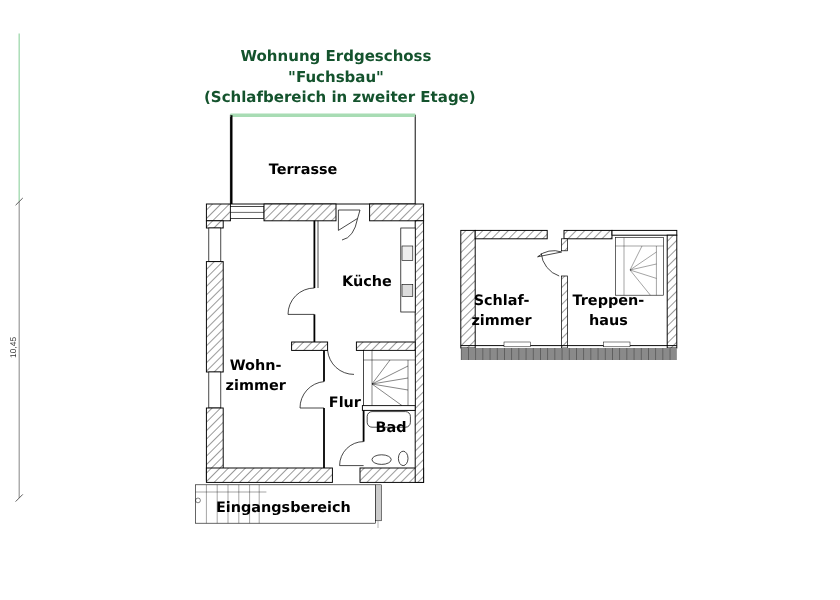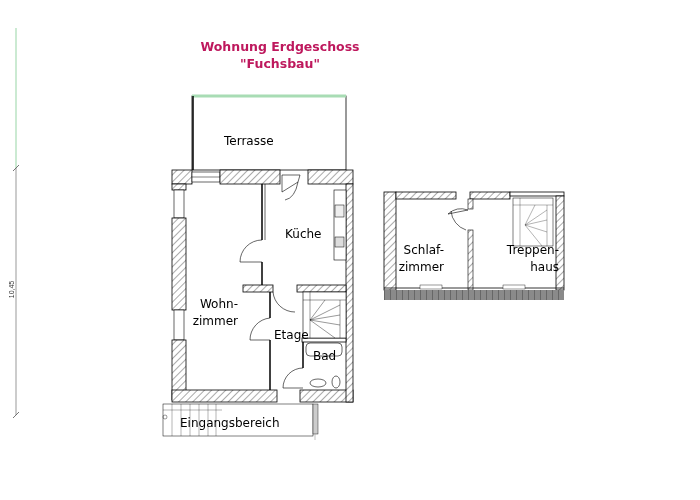--- a/index.html
+++ b/index.html
@@ -1,23 +1,23 @@
 <!DOCTYPE html>
 <html><head>
 <meta charset="utf-8">
 <style>
   html, body { margin: 0; padding: 0; background: #ffffff; }
   body { width: 700px; height: 500px; position: relative; overflow: hidden;
          font-family: "DejaVu Sans", sans-serif; }
   .title { position: absolute; left: 170px; top: 38px; width: 220px; text-align: center;
-           font-weight: bold; font-size: 12.5px; line-height: 17px; color: #be185d; }
+           font-weight: bold; font-size: 12.5px; line-height: 17px; color: #14532d; }
   .title div { white-space: nowrap; }
   svg.plan { position: absolute; left: 0; top: 0; }
-  .lbl { position: absolute; font-weight: normal; font-size: 12px; color: #000;
-         text-align: right; line-height: 17px; white-space: nowrap; }
+  .lbl { position: absolute; font-weight: bold; font-size: 12px; color: #000;
+         text-align: center; line-height: 17px; white-space: nowrap; }
   .dim { position: absolute; left: 3px; top: 286px; font-size: 7px; color: #333;
          transform: rotate(-90deg); transform-origin: center; white-space: nowrap;
          font-family: "Liberation Sans", sans-serif; }
 </style>
 </head>
 <body>
 
 <svg class="plan" width="700" height="500" viewBox="0 0 700 500">
   <defs>
     <pattern id="hatch" patternUnits="userSpaceOnUse" width="5" height="5" patternTransform="rotate(45)">
@@ -155,32 +155,33 @@
       <line x1="525" y1="225" x2="535" y2="205" stroke="#000" stroke-width="0.3"></line>
     </g>
   </g>
 </svg>
 
 <div class="dim">10,45</div>
 
 <div class="title">
   <div>Wohnung Erdgeschoss</div>
   <div>"Fuchsbau"</div>
+  <div>(Schlafbereich in zweiter Etage)</div>
 </div>
 
 <div class="lbl" style="left:224px; top:133px;">Terrasse</div>
 <div class="lbl" style="left:285px; top:226px;">Küche</div>
 <div class="lbl" style="left:188px; top:296px; width:50px;">
   <div>Wohn-</div>
   <div>zimmer</div>
 </div>
-<div class="lbl" style="left:274px; top:327px;">Etage</div>
+<div class="lbl" style="left:274px; top:327px;">Flur</div>
 <div class="lbl" style="left:313px; top:348px;">Bad</div>
 <div class="lbl" style="left:180px; top:415px;">Eingangsbereich</div>
 
 <div class="lbl" style="left:392px; top:242px; width:52px;">
   <div>Schlaf-</div>
   <div>zimmer</div>
 </div>
-<div class="lbl" style="left:474px; top:242px; width:66px;padding-left:19px;">
+<div class="lbl" style="left:474px; top:242px; width:66px;">
   <div>Treppen-</div>
   <div>haus</div>
 </div>
 
 </body></html>

